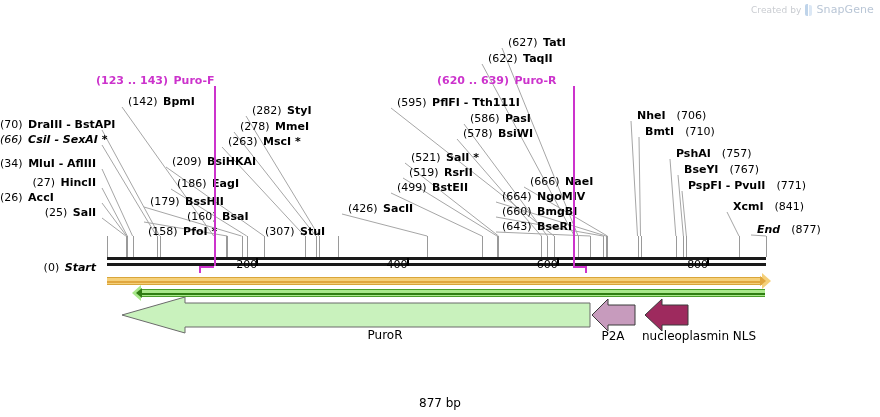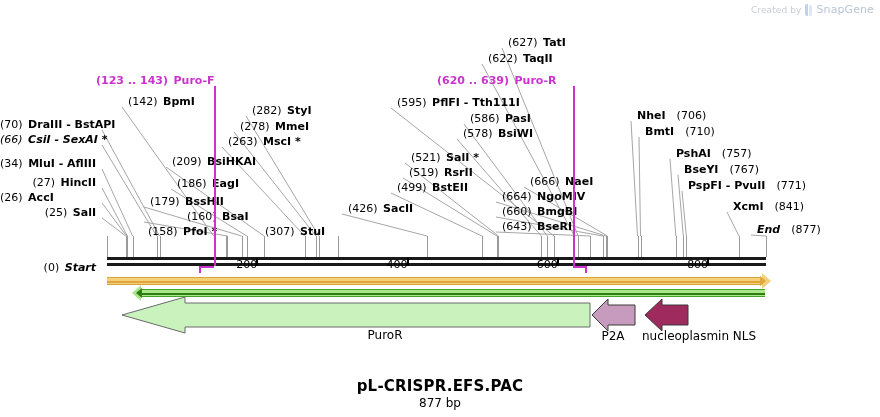--- a/index.html
+++ b/index.html
@@ -415,16 +415,15 @@
   <svg class="feat-svg" width="880" height="417">
     <polygon points="590,303 590,327 185,327 185,333 122,315 185,297 185,303" fill="#c9f2bd" stroke="#6b6b6b" stroke-width="1"></polygon>
     <polygon points="635,305 635,325 608,325 608,331 592,315 608,299 608,305" fill="#c79bbd" stroke="#3a3a3a" stroke-width="1"></polygon>
     <polygon points="688,305 688,325 662,325 662,331 645,315 662,299 662,305" fill="#9e2a5e" stroke="#3a3a3a" stroke-width="1"></polygon>
   </svg>
 
   <div class="feat-lbl inside" style="left:330px; top:292px; width:110px;margin-top:36px;">PuroR</div>
   <div class="feat-lbl" style="left:578px; top:329px; width:70px;">P2A</div>
   <div class="feat-lbl" style="left: 642px; top: 329px; width: 200px; text-align: left;" id="nls-label">nucleoplasmin NLS</div>
 
-  <div class="title" style="top:377px;">pL-CRISPR.EFS.PAC</div>
   <div class="subtitle" style="top:396px;">877 bp</div>
 
 </div>
 
 </body></html>

